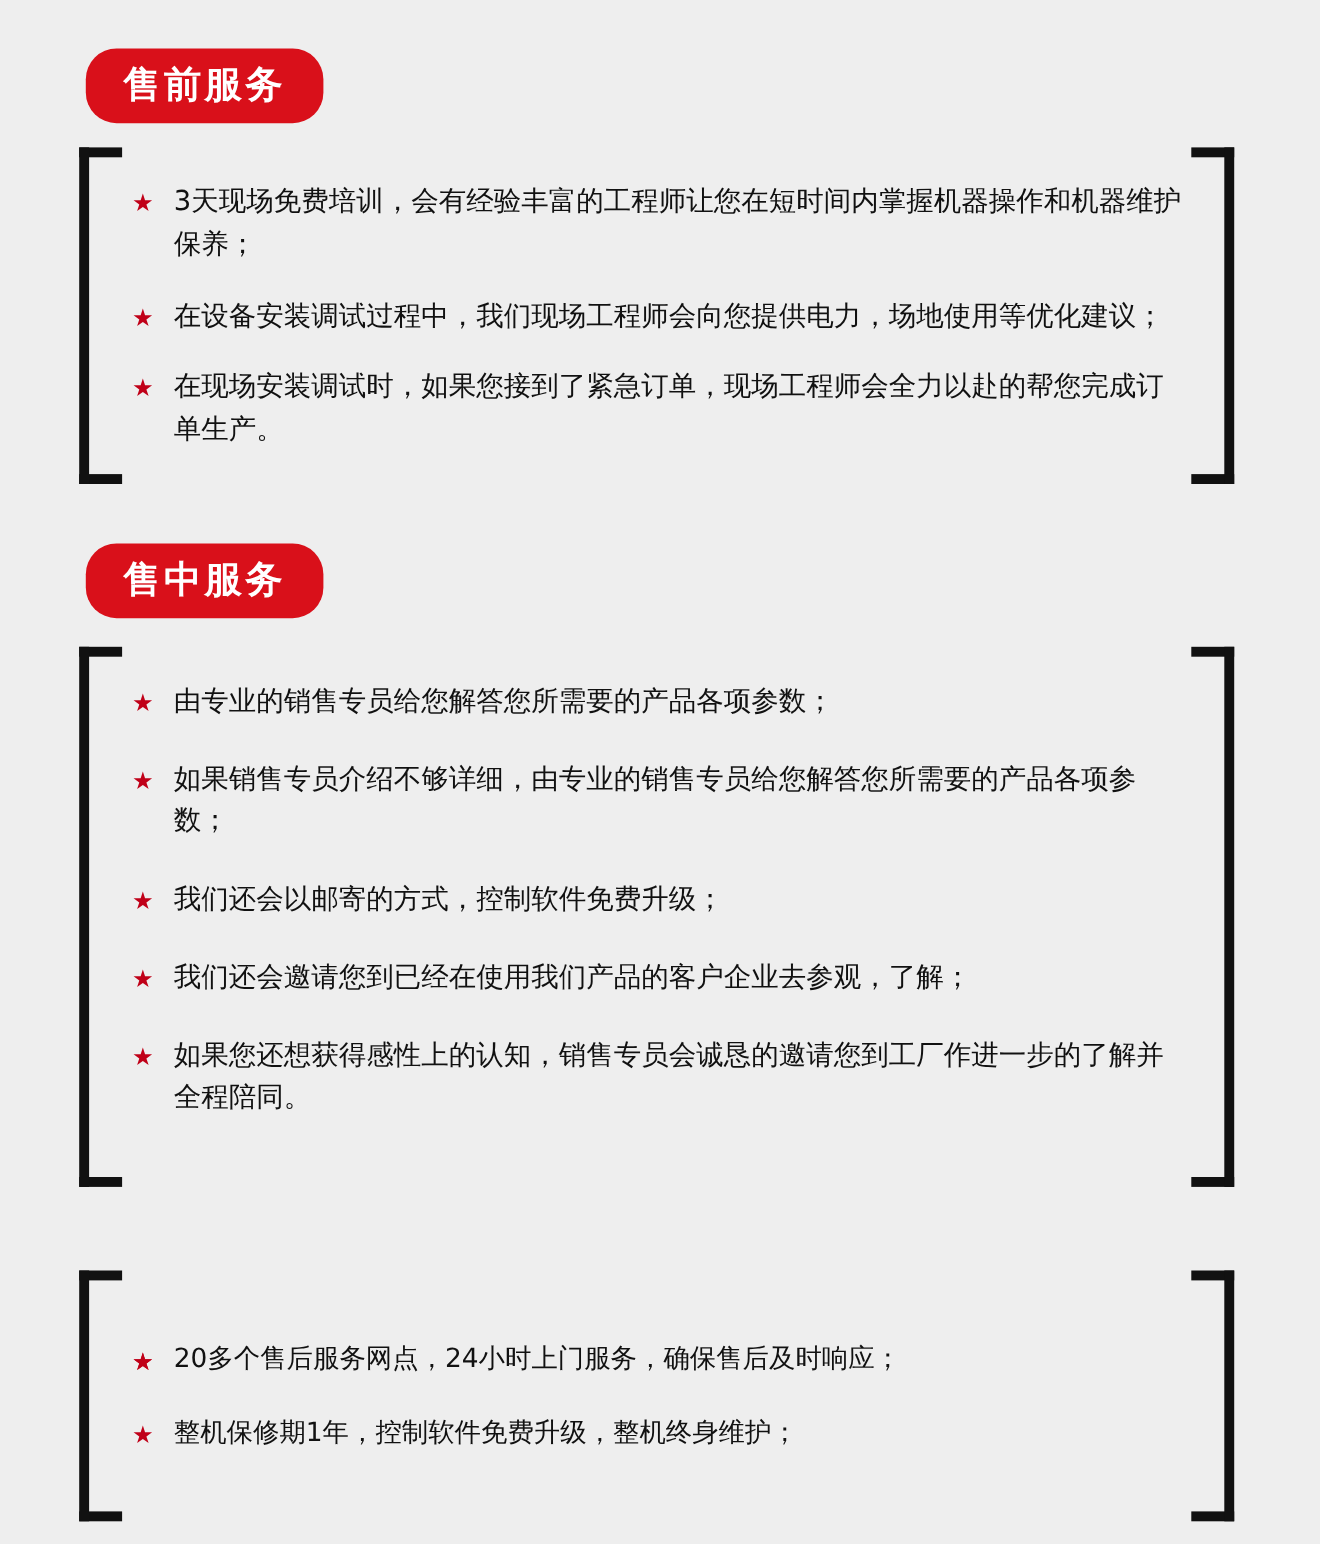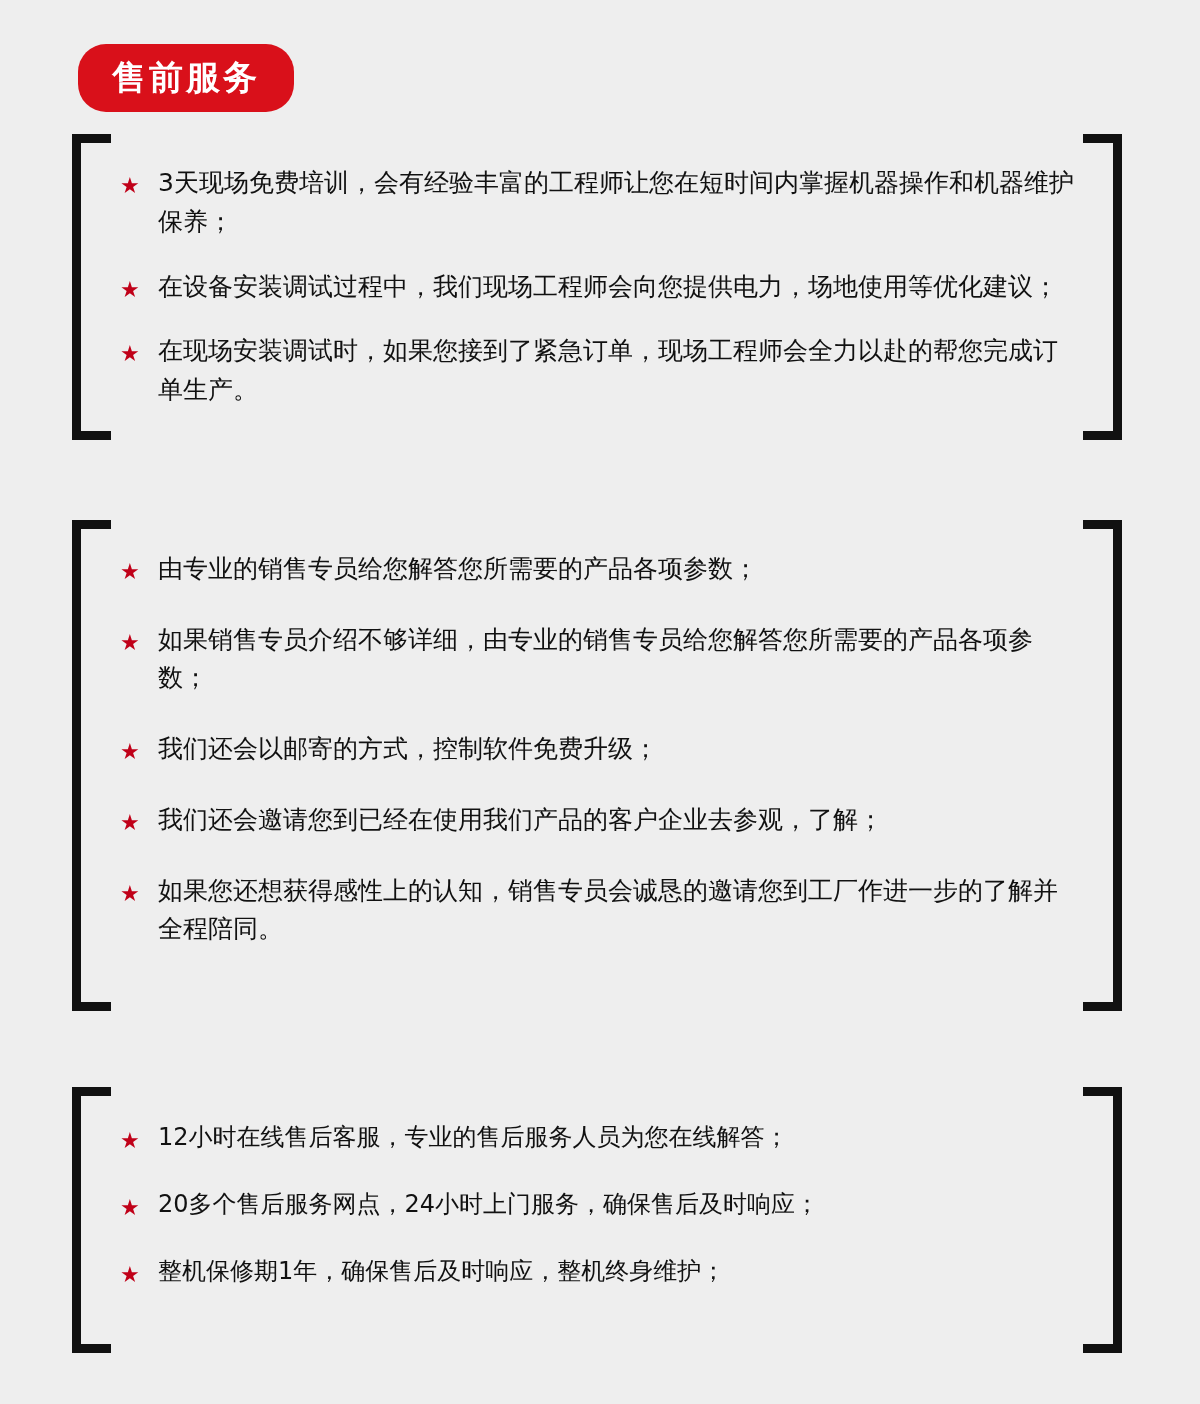--- a/index.html
+++ b/index.html
@@ -124,20 +124,21 @@
         </li>
         <li>
           <span class="star">★</span>
           <span>在现场安装调试时，如果您接到了紧急订单，现场工程师会全力以赴的帮您完成订单生产。</span>
         </li>
       </ul>
     </div>
   </section>
 
   <section class="section" id="section-insale">
+    <div class="pill">售中服务</div>
     <div class="bracket">
       <ul class="items">
         <li>
           <span class="star">★</span>
           <span>由专业的销售专员给您解答您所需要的产品各项参数；</span>
         </li>
         <li>
           <span class="star">★</span>
           <span>如果销售专员介绍不够详细，由专业的销售专员给您解答您所需要的产品各项参数；</span>
         </li>
@@ -155,28 +156,27 @@
         </li>
       </ul>
     </div>
   </section>
 
   <section class="section" id="section-aftersale">
     <div class="bracket">
       <ul class="items">
         <li>
           <span class="star">★</span>
-          <span>12小时在线售后客服，专业的售后服务人员为您在线解答；</span>
         </li>
         <li>
           <span class="star">★</span>
           <span>20多个售后服务网点，24小时上门服务，确保售后及时响应；</span>
         </li>
         <li>
           <span class="star">★</span>
-          <span>整机保修期1年，确保售后及时响应，整机终身维护；</span>
+          <span>整机保修期1年，控制软件免费升级，整机终身维护；</span>
         </li>
 
       </ul>
     </div>
   </section>
 
 </div>
 
 </body></html>

